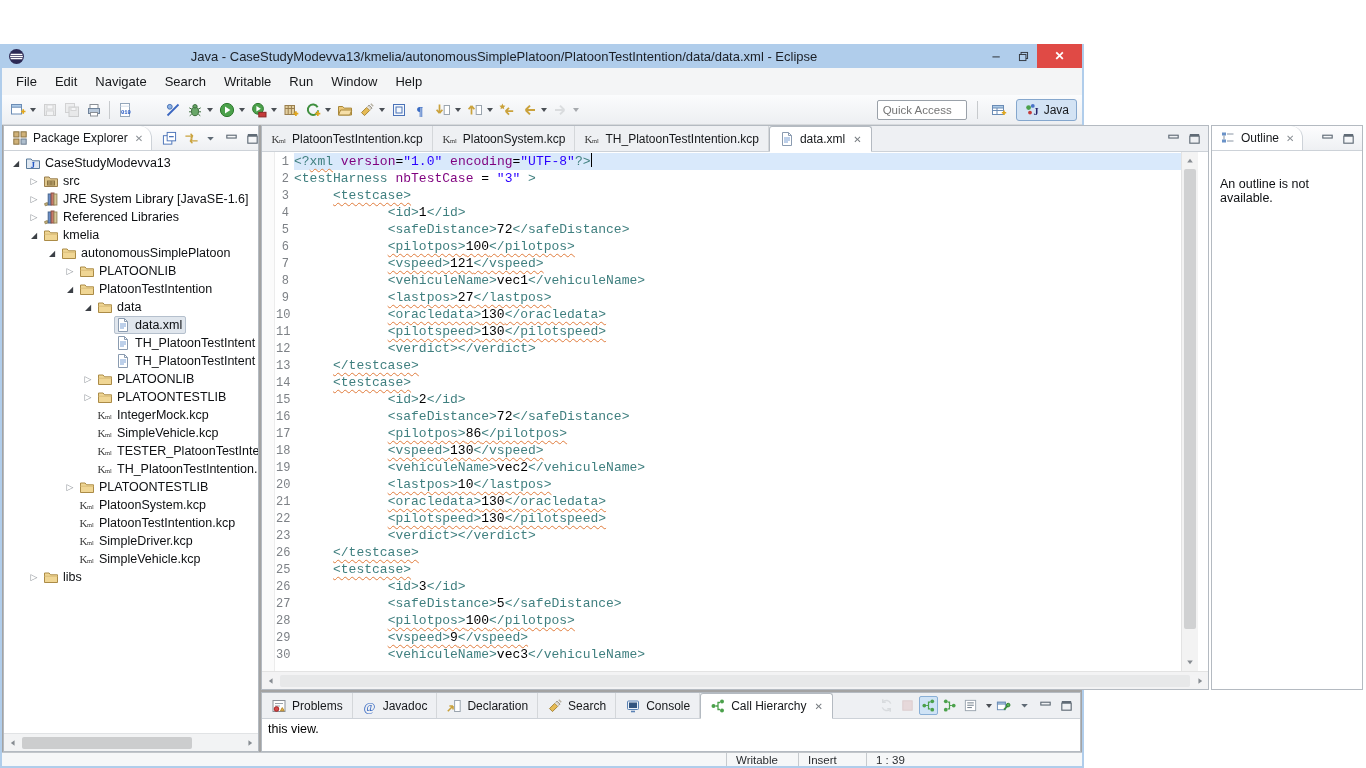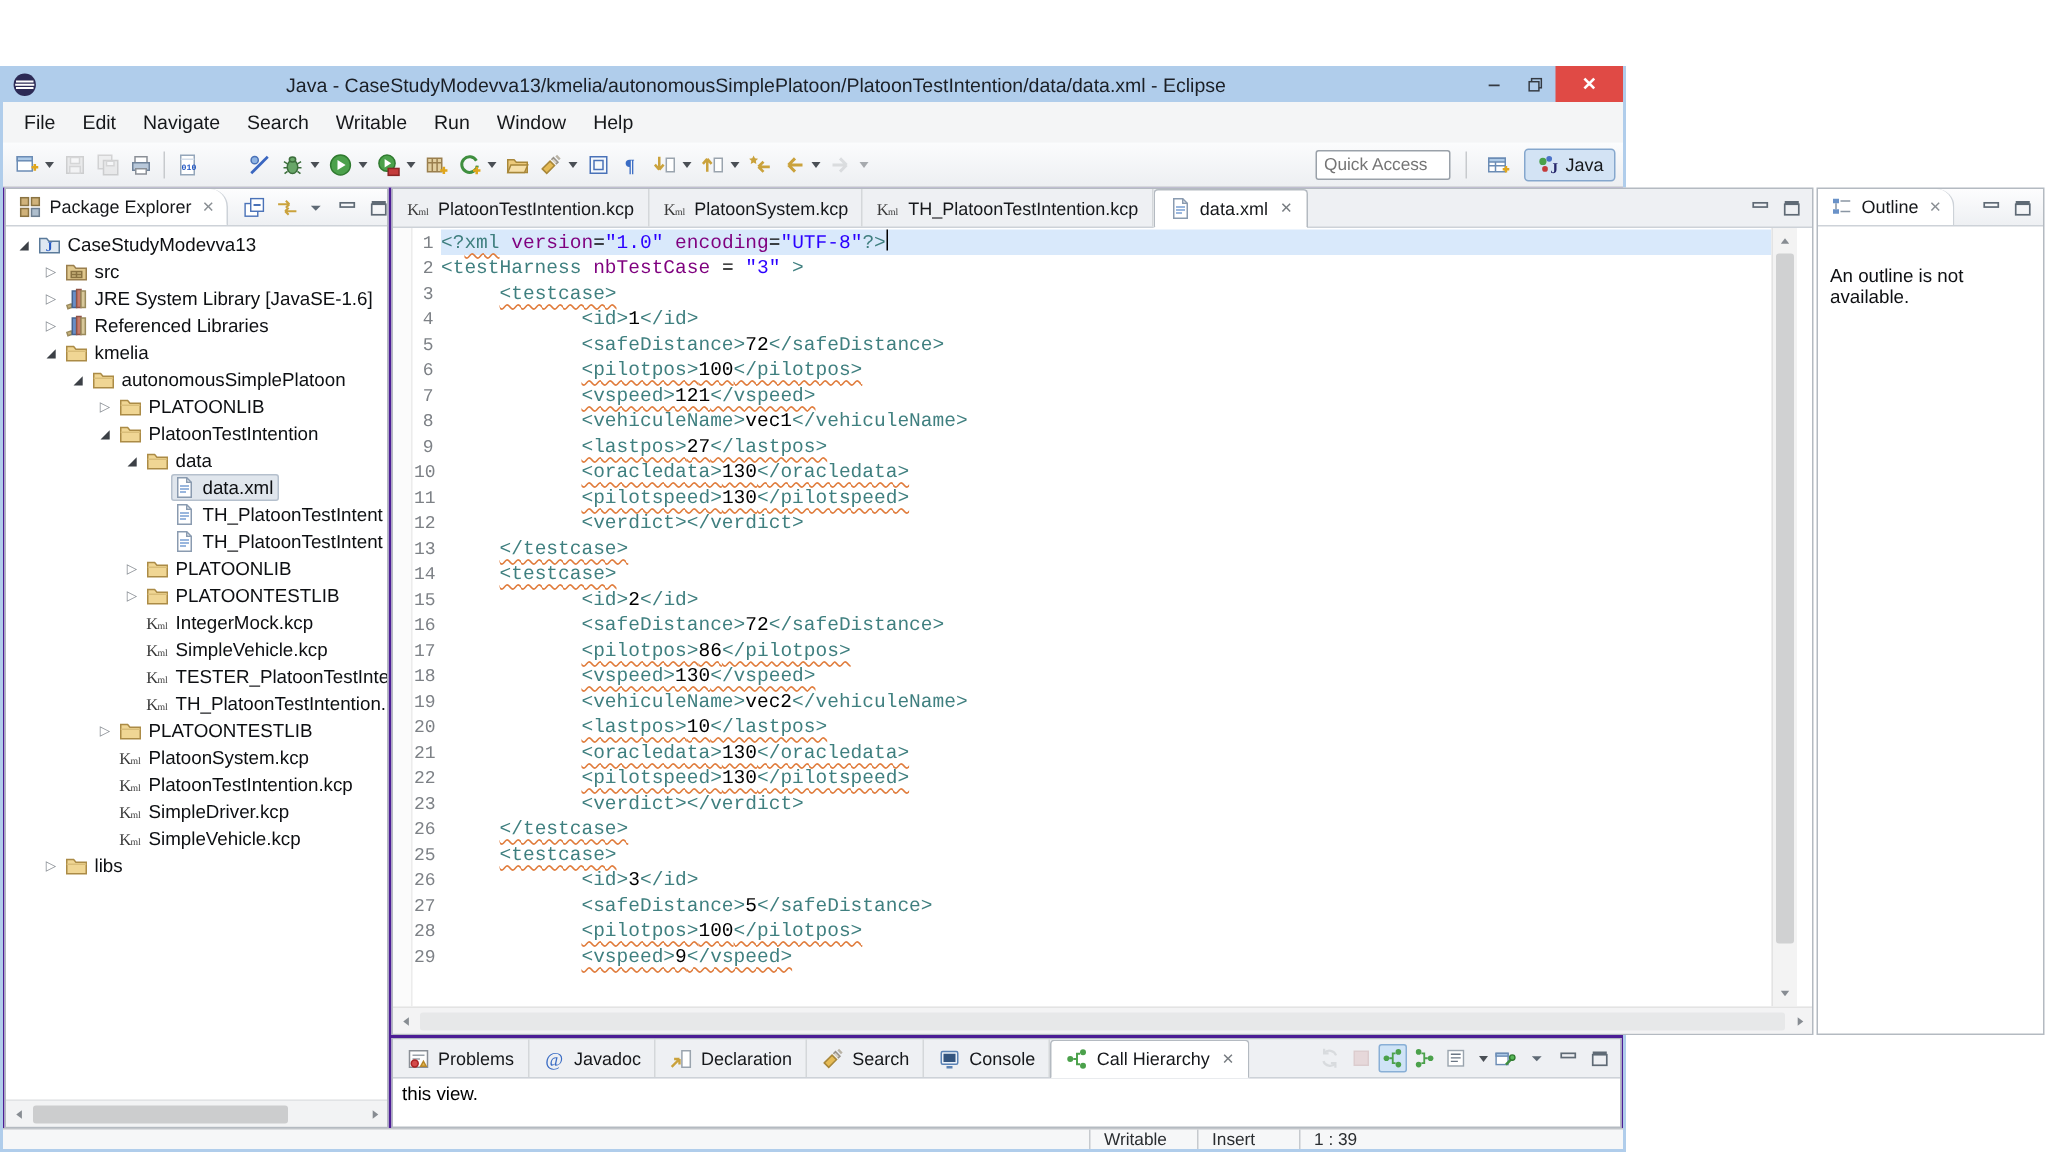--- a/index.html
+++ b/index.html
@@ -31,21 +31,21 @@
              border-top:4px solid #4a4f55; margin-left:4px; }
   .tsep { width:1px; height:18px; background:#c7cacd; margin:0 4px; display:inline-block; }
   .tgap { width:26px; display:inline-block; }
   .tb-right { margin-left:auto; display:flex; align-items:center; gap:6px; }
   .quick-access { width:90px; height:20px; border:1px solid #9aa1a9; border-radius:2px; font-size:11.5px;
                   padding:0 5px; color:#333; background:#fff; font-family:"Liberation Sans",sans-serif; }
   .persp { height:22px; display:flex; align-items:center; gap:4px; padding:0 7px; border:1px solid #85a7cd;
            background:#d3e3f4; border-radius:3px; font-size:12px; color:#16181b; }
   .persp .icon16 { width:16px; height:16px; }
   
-  .main { position:absolute; top:81px; left:0; right:0; bottom:14px; background:#4c1d95; }
+  .main { position:absolute; top:81px; left:0; right:0; bottom:14px; background:#a3a3a3; }
   .panel { position:absolute; background:#fff; border:1px solid #b4bac1; }
   .pkg     { left:1px;    top:0; bottom:0; width:256px; }
   .editor  { left:259px;  top:0; width:948px; height:565px; }
   .outline { left:1209px; top:0; width:152px; height:565px; }
   .bottom  { left:259px;  top:567px; right:1px; bottom:0; }
   
   .phead { height:25px; background:linear-gradient(#fdfdfe,#eef0f3); border-bottom:1px solid #cdd2d8;
            display:flex; align-items:stretch; }
   .ptab { display:flex; align-items:center; gap:5px; padding:0 8px; background:#fff;
           border-right:1px solid #cdd2d8; border-top-right-radius:12px; font-size:12px; color:#16181b; white-space:nowrap; }
@@ -890,20 +890,24 @@
                 <span class="ctext"><span class="pl">            </span><span class="tag">&lt;safeDistance&gt;</span><span class="pl">5</span><span class="tag">&lt;/safeDistance&gt;</span></span>
               </div>
               <div class="cl">
                 <span class="ln">28</span>
                 <span class="ctext"><span class="pl">            </span><span class="tag wav">&lt;pilotpos&gt;</span><span class="pl wav">100</span><span class="tag wav">&lt;/pilotpos&gt;</span></span>
               </div>
               <div class="cl">
                 <span class="ln">29</span>
                 <span class="ctext"><span class="pl">            </span><span class="tag wav">&lt;vspeed&gt;</span><span class="pl wav">9</span><span class="tag wav">&lt;/vspeed&gt;</span></span>
               </div>
+              <div class="cl">
+                <span class="ln">30</span>
+                <span class="ctext"><span class="pl">            </span><span class="tag">&lt;vehiculeName&gt;</span><span class="pl">vec3</span><span class="tag">&lt;/vehiculeName&gt;</span></span>
+              </div>
             </div>
           <div class="vscroll">
             <span class="vs-arrow vs-up">
                 <svg width="16" height="16" viewBox="0 0 16 16" xmlns="http://www.w3.org/2000/svg">
                   <path d="M8 4.5l4.5 6h-9z" fill="#878c92"></path>
                 </svg>
               </span>
             <span class="vs-thumb"></span>
             <span class="vs-arrow vs-down">
                 <svg width="16" height="16" viewBox="0 0 16 16" xmlns="http://www.w3.org/2000/svg">

